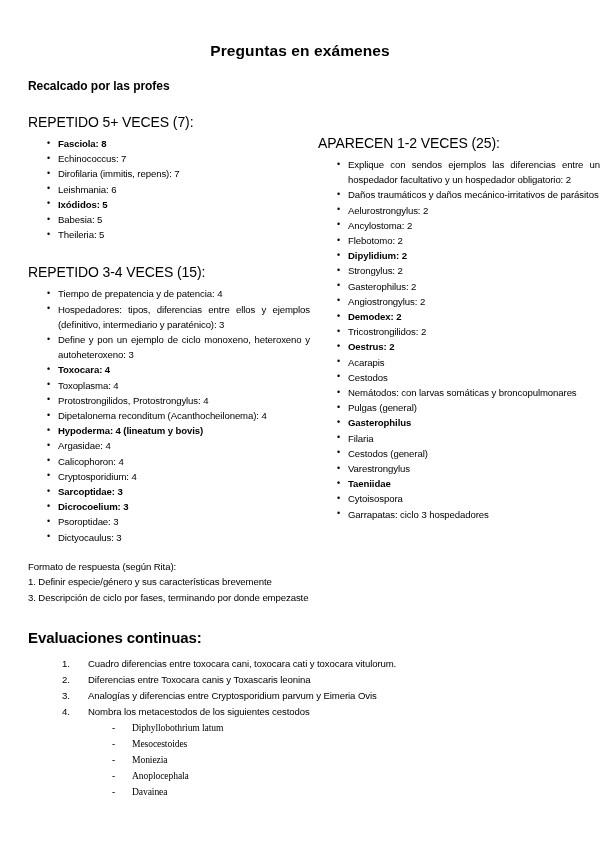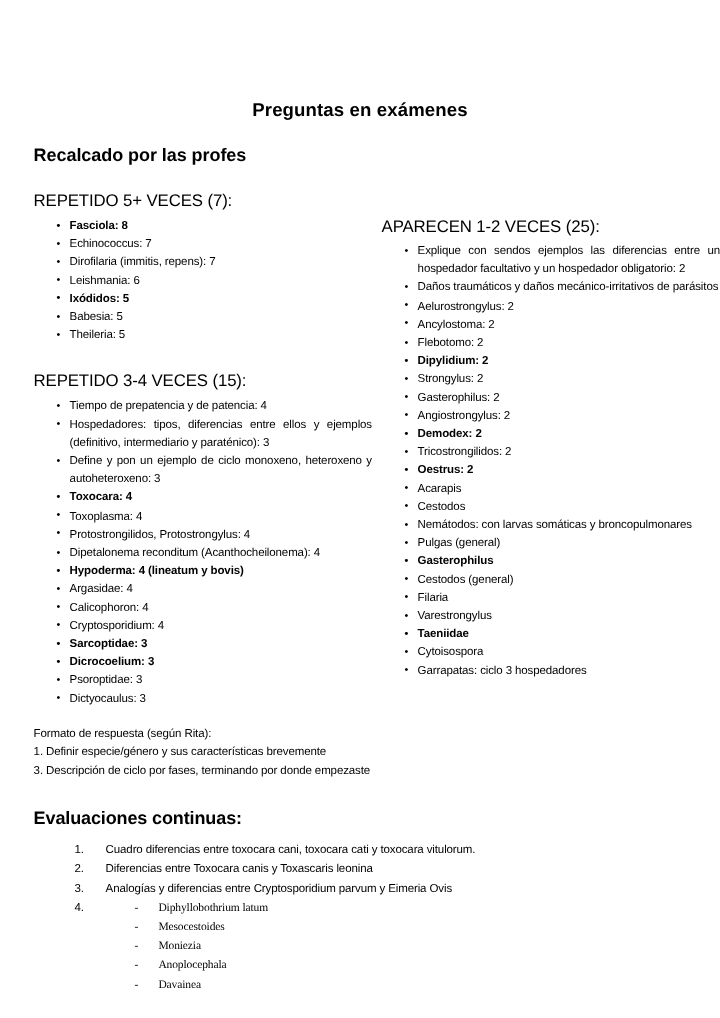--- a/index.html
+++ b/index.html
@@ -15,32 +15,31 @@
     font-family: "Liberation Sans", sans-serif;
     color: #000000;
     overflow: hidden;
   }
   .page {
     position: relative;
     width: 600px;
     height: 682px;
     box-sizing: border-box;
     padding: 0 28px;
-    margin-top: 42px;
   }
   .doc-title {
     text-align: center;
     font-size: 15.5px;
     font-weight: bold;
     margin: 0;
     padding-top: 42px;
     letter-spacing: 0.1px;
   }
   .subtitle {
-    font-size: 15px;
+    font-size: 12px;
     font-weight: bold;
     margin: 0;
     padding-top: 19px;
     letter-spacing: -0.05px;
   }
   .columns {
     position: relative;
     margin-top: 21px;
   }
   .col {
@@ -201,22 +200,22 @@
           <li>Gasterophilus: 2</li>
           <li>Angiostrongylus: 2</li>
           <li class="bold">Demodex: 2</li>
           <li>Tricostrongilidos: 2</li>
           <li class="bold">Oestrus: 2</li>
           <li>Acarapis</li>
           <li>Cestodos</li>
           <li class="justify">Nemátodos: con larvas somáticas y broncopulmonares</li>
           <li>Pulgas (general)</li>
           <li class="bold">Gasterophilus</li>
+          <li>Filaria</li>
           <li>Cestodos (general)</li>
-          <li>Filaria</li>
           <li>Varestrongylus</li>
           <li class="bold">Taeniidae</li>
           <li>Cytoisospora</li>
           <li>Garrapatas: ciclo 3 hospedadores</li>
         </ul>
     </div>
 
   </div>
 
   <div class="formato">
@@ -226,21 +225,21 @@
         <div class="line">3. Descripción de ciclo por fases, terminando por donde empezaste</div>
       </div>
   </div>
 
   <h2 class="eval-title">Evaluaciones continuas:</h2>
 
   <ol class="eval-list" id="eval-list">
       <li><span class="num">1.</span><span>Cuadro diferencias entre toxocara cani, toxocara cati y toxocara vitulorum.</span></li>
       <li><span class="num">2.</span><span>Diferencias entre Toxocara canis y Toxascaris leonina</span></li>
       <li><span class="num">3.</span><span>Analogías y diferencias entre Cryptosporidium parvum y Eimeria Ovis</span></li>
-      <li><span class="num">4.</span></li>
+      <li><span class="num">4.</span><span>Nombra los metacestodos de los siguientes cestodos</span></li>
     </ol>
 
   <ul class="dash-list" id="sub-list">
       <li>Diphyllobothrium latum</li>
       <li>Mesocestoides</li>
       <li>Moniezia</li>
       <li>Anoplocephala</li>
       <li>Davainea</li>
     </ul>
 

